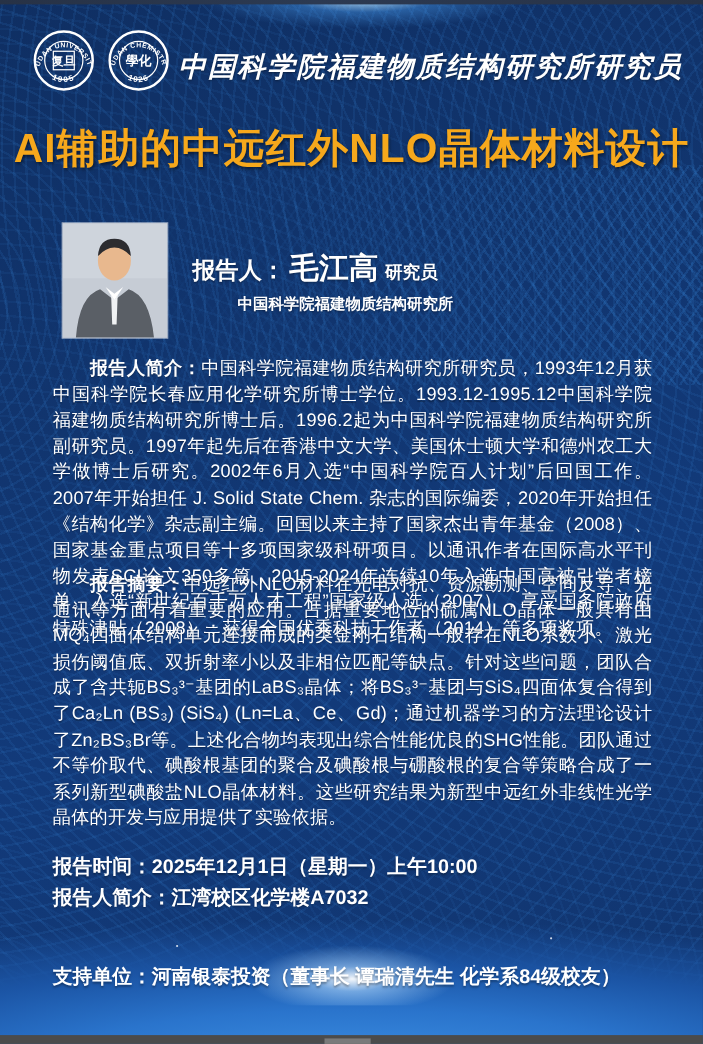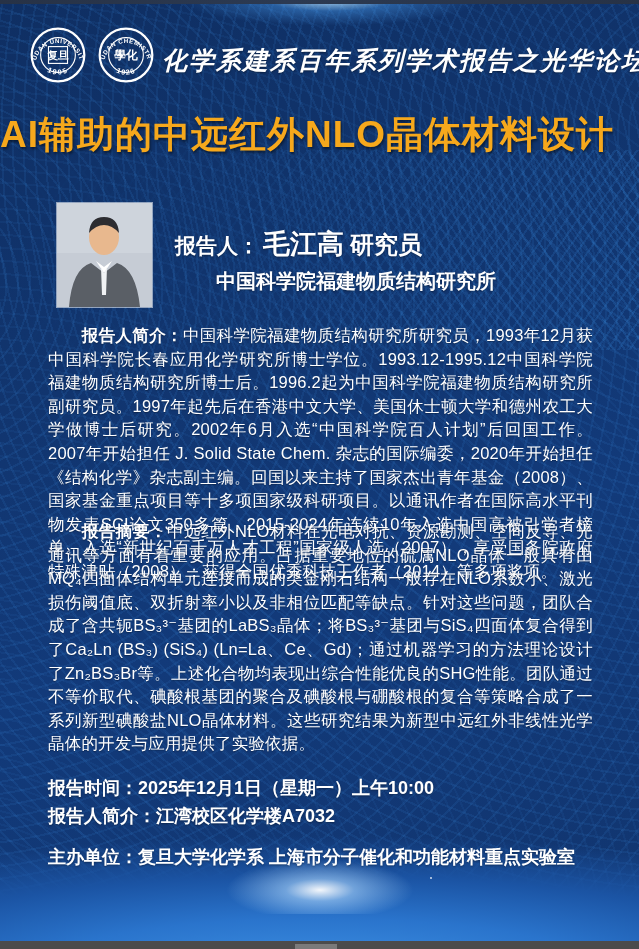--- a/index.html
+++ b/index.html
@@ -38,30 +38,30 @@
   .bottom-thumb{position:absolute;left:295px;bottom:0;width:42px;height:5px;background:#7a7a7a;}
   
   .logos{position:absolute;left:30px;top:26px;z-index:5;display:flex;gap:12px;}
   .seal{width:56px;height:58px;}
   .series{position:absolute;left:162px;top:44px;width:420px;z-index:5;
     font-family:"Liberation Serif","DejaVu Serif",serif;
     font-style:italic;font-weight:700;font-size:25px;letter-spacing:2px;
     color:#ffffff;text-shadow:0 1px 2px rgba(0,0,0,.4);white-space:nowrap;}
   
   .title{position:absolute;left:0;top:110px;width:639px;z-index:5;margin:0;
-    font-size:37px;font-weight:800;letter-spacing:1px;
+    text-align:center;font-size:37px;font-weight:800;letter-spacing:1px;
     color:#f6a81c;text-shadow:1px 2px 3px rgba(0,0,0,.5);}
   
   .photo{position:absolute;left:57px;top:203px;width:95px;height:104px;z-index:5;
     background:#c9ced6;box-shadow:0 0 0 1px rgba(255,255,255,.55);overflow:hidden;}
   .sp-line1{position:absolute;left:175px;top:226px;z-index:5;font-weight:800;
     font-size:21px;white-space:nowrap;text-shadow:0 1px 2px rgba(0,0,0,.35);}
   .sp-line1 .name{font-size:27px;margin:0 6px 0 4px;text-align:center;}
-  .sp-line1 .stitle{font-size:24px;}
-  .affil{position:absolute;left:216px;top:268px;z-index:5;font-weight:800;font-size:20px;
+  .sp-line1 .stitle{font-size:16px;}
+  .affil{position:absolute;left:216px;top:268px;z-index:5;font-weight:800;font-size:14px;
     white-space:nowrap;text-shadow:0 1px 2px rgba(0,0,0,.35);}
   
   .para{position:absolute;left:48px;width:545px;z-index:5;margin:0;
     font-size:16.5px;line-height:23.6px;text-align:justify;text-indent:2.05em;
     letter-spacing:.2px;text-shadow:0 1px 1px rgba(0,0,0,.3);}
   .para b{font-weight:700;}
   .bio{top:324px;}
   .abs{top:520px;}
   
   .detail{position:absolute;left:48px;z-index:5;font-weight:800;font-size:18px;
@@ -119,21 +119,21 @@
       <circle cx="50" cy="50" r="31" fill="none" stroke="#ffffff" stroke-width="2"></circle>
       <text font-size="11" font-weight="bold" letter-spacing="1">
         <textPath href="#arcTop2" startOffset="50%" text-anchor="middle">FUDAN CHEMISTRY</textPath>
       </text>
       <text font-size="13" font-weight="bold" letter-spacing="2">
         <textPath href="#arcBot2" startOffset="50%" text-anchor="middle">1926</textPath>
       </text>
       <text x="50" y="58" font-size="21" font-weight="bold" text-anchor="middle">學化</text>
     </svg>
   </div>
-  <div class="series">化学系建系百年系列学术报告之光华论坛</div>
+  <div class="series">中国科学院福建物质结构研究所研究员</div>
 
   <h1 class="title">AI辅助的中远红外NLO晶体材料设计</h1>
 
   <div class="photo">
     <svg viewBox="0 0 95 104" width="95" height="104">
       <rect width="95" height="104" fill="#c6ccd5"></rect>
       <rect y="0" width="95" height="50" fill="#ced4dc"></rect>
       <ellipse cx="47" cy="34" rx="15" ry="18" fill="#e8b88e"></ellipse>
       <path d="M 32,30 Q 33,14 47,14 Q 61,14 62,30 Q 55,22 47,22 Q 39,22 32,30 Z" fill="#2c2c30"></path>
       <path d="M 12,104 Q 15,66 34,60 L 47,70 L 60,60 Q 79,66 83,104 Z" fill="#5a5f66"></path>
@@ -145,15 +145,15 @@
     <span>报告人：</span><span class="name">毛江高</span><span class="stitle">研究员</span>
   </div>
   <div class="affil">中国科学院福建物质结构研究所</div>
 
   <p class="para bio"><b>报告人简介：</b><span>中国科学院福建物质结构研究所研究员，1993年12月获中国科学院长春应用化学研究所博士学位。1993.12-1995.12中国科学院福建物质结构研究所博士后。1996.2起为中国科学院福建物质结构研究所副研究员。1997年起先后在香港中文大学、美国休士顿大学和德州农工大学做博士后研究。2002年6月入选“中国科学院百人计划”后回国工作。2007年开始担任 J. Solid State Chem. 杂志的国际编委，2020年开始担任《结构化学》杂志副主编。回国以来主持了国家杰出青年基金（2008）、国家基金重点项目等十多项国家级科研项目。以通讯作者在国际高水平刊物发表SCI论文350多篇，2015-2024年连续10年入选中国高被引学者榜单。入选“新世纪百千万人才工程”国家级人选（2007），享受国务院政府特殊津贴（2008）；获得全国优秀科技工作者（2014）等多项奖项。</span></p>
 
   <p class="para abs"><b>报告摘要：</b><span>中远红外NLO材料在光电对抗、资源勘测、空间反导、光通讯等方面有着重要的应用。占据重要地位的硫属NLO晶体一般具有由MQ₄四面体结构单元连接而成的类金刚石结构一般存在NLO系数小、激光损伤阈值底、双折射率小以及非相位匹配等缺点。针对这些问题，团队合成了含共轭BS₃³⁻基团的LaBS₃晶体；将BS₃³⁻基团与SiS₄四面体复合得到了Ca₂Ln (BS₃) (SiS₄) (Ln=La、Ce、Gd)；通过机器学习的方法理论设计了Zn₂BS₃Br等。上述化合物均表现出综合性能优良的SHG性能。团队通过不等价取代、碘酸根基团的聚合及碘酸根与硼酸根的复合等策略合成了一系列新型碘酸盐NLO晶体材料。这些研究结果为新型中远红外非线性光学晶体的开发与应用提供了实验依据。</span></p>
 
   <div class="detail d0"><span>报告时间：</span><span>2025年12月1日（星期一）上午10:00</span></div>
   <div class="detail d1"><span>报告人简介：</span><span>江湾校区化学楼A7032</span></div>
-  <div class="detail d2"><span>主办单位：</span><span>复旦大学化学系 上海市分子催化和功能材料重点实验室</span></div>
+  <div class="detail d3"><span>支持单位：</span><span>河南银泰投资（董事长 谭瑞清先生 化学系84级校友）</span></div>
 
 </div>
 
 </body></html>

